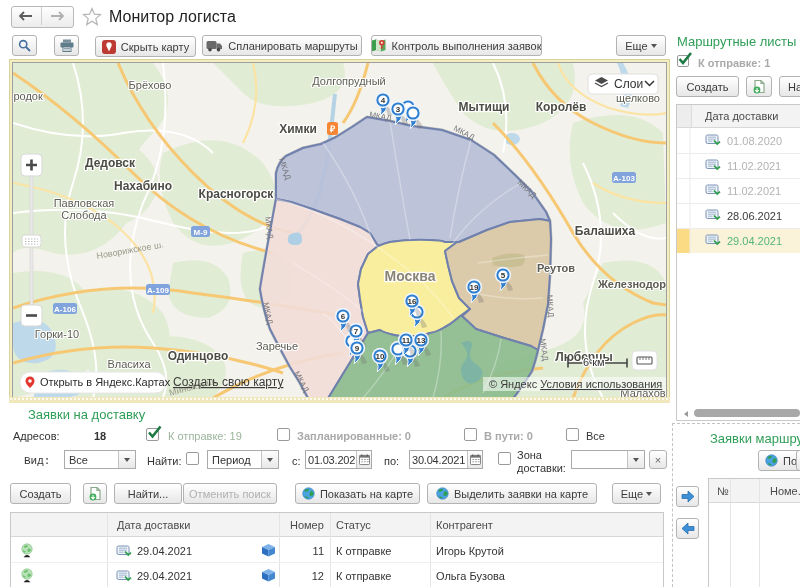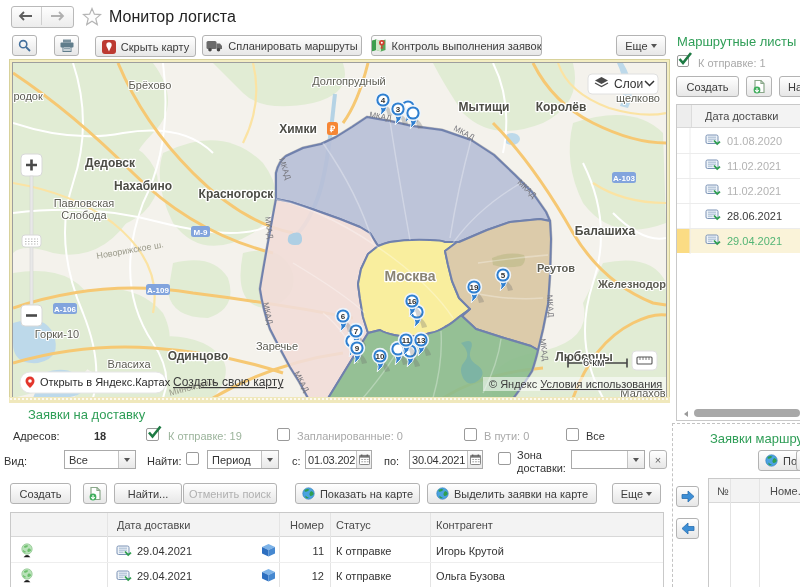--- a/index.html
+++ b/index.html
@@ -7,21 +7,21 @@
   .abs{position:absolute;}
   .btn{position:absolute;box-sizing:border-box;height:21px;
        background:linear-gradient(#ffffff,#f4f4f4 45%,#e7e7e7);
        border:1px solid #b3b3b3;border-radius:3px;color:#3c3c3c;
        font-size:11px;display:flex;align-items:center;justify-content:center;
        white-space:nowrap;overflow:hidden;}
   .btn .ic{margin-right:5px;display:inline-flex;}
   .gtitle{position:absolute;color:#2f9e57;font-size:13px;white-space:nowrap;}
   .cb{position:absolute;width:12px;height:12px;background:#fff;
       border:1px solid #9a9a9a;border-radius:2px;box-sizing:border-box;}
-  .gray{color:#a9a9a9;}
+  .gray{color:#a9a9a9;font-weight:bold;}
   .lbl{position:absolute;font-size:11px;color:#333;white-space:nowrap;}
   .combo{position:absolute;box-sizing:border-box;background:#fff;border:1px solid #aaa;height:19px;font-size:11px;color:#333;}
   .combo .tx{padding:3px 0 0 4px;display:block;}
   .combo .dd{position:absolute;right:0;top:0;bottom:0;width:16px;border-left:1px solid #c3c3c3;
       background:linear-gradient(#fdfdfd,#e8e8e8);display:flex;align-items:center;justify-content:center;}
   .arrow-dn{width:0;height:0;border-left:3.5px solid transparent;border-right:3.5px solid transparent;border-top:4px solid #555;}
   .thead{background:#f3f3f3;color:#4a4a4a;font-size:11px;white-space:nowrap;}
 </style></head>
 <body>
 
@@ -385,21 +385,21 @@
     <path d="M3 8.5 L6.5 12.5 L14.5 2.5" stroke="#1d7a43" stroke-width="2.6" fill="none"></path>
   </svg>
 <div class="lbl" style="left:168px;top:430px;color:#9cb49c;">К отправке: 19</div>
 <div class="cb" style="left:277px;top:428px;width:13px;height:13px;"></div>
 <div class="lbl gray" style="left:297px;top:430px;color:#a9a9a9;">Запланированные: 0</div>
 <div class="cb" style="left:464px;top:428px;width:13px;height:13px;"></div>
 <div class="lbl gray" style="left:484px;top:430px;color:#a9a9a9;">В пути: 0</div>
 <div class="cb" style="left:566px;top:428px;width:13px;height:13px;"></div>
 <div class="lbl" style="left:586px;top:430px;">Все</div>
 
-<div class="lbl" style="left:4px;top:455px;">Вид:</div>
+<div class="lbl" style="left:24px;top:455px;font-family:Liberation Mono, monospace;">Вид:</div>
 <div class="combo" style="left:64px;top:450px;width:72px;">
     <span class="tx">Все</span>
     <span class="dd">
       <span class="arrow-dn"></span>
     </span>
   </div>
 <div class="lbl" style="left:147px;top:455px;">Найти:</div>
 <div class="cb" style="left:186px;top:452px;width:13px;height:13px;"></div>
 <div class="combo" style="left:207px;top:450px;width:72px;">
     <span class="tx">Период</span>

